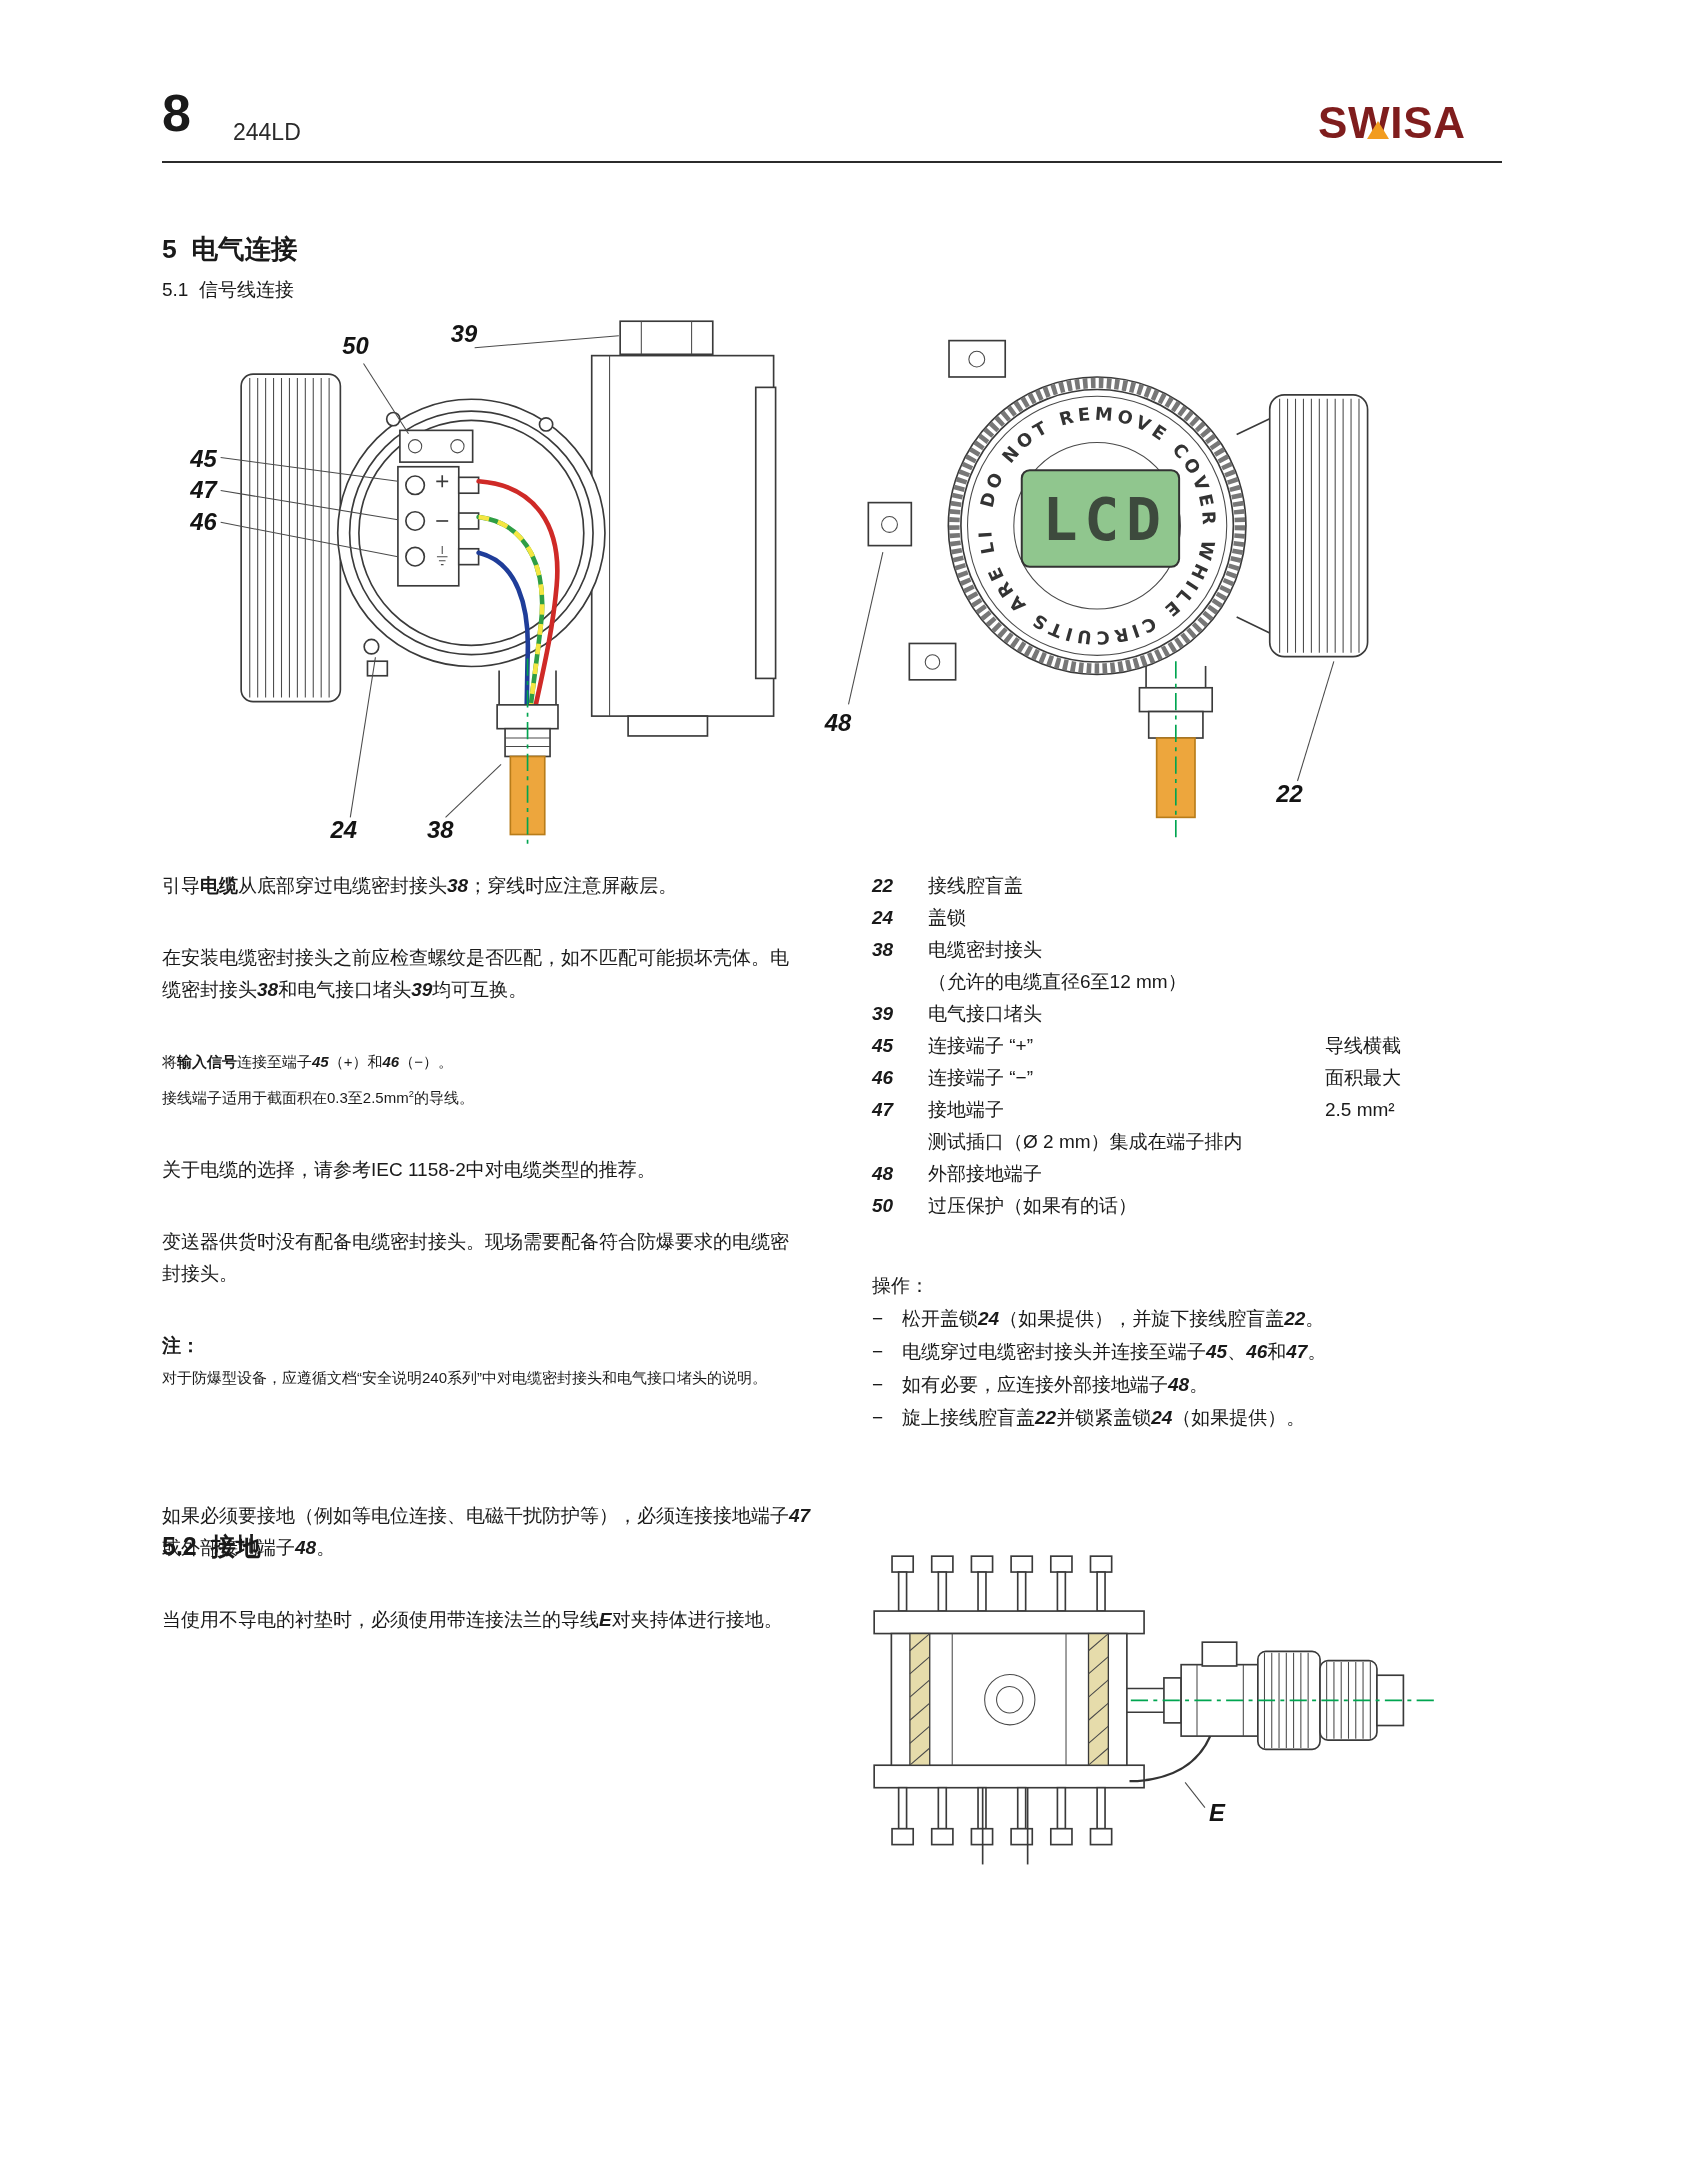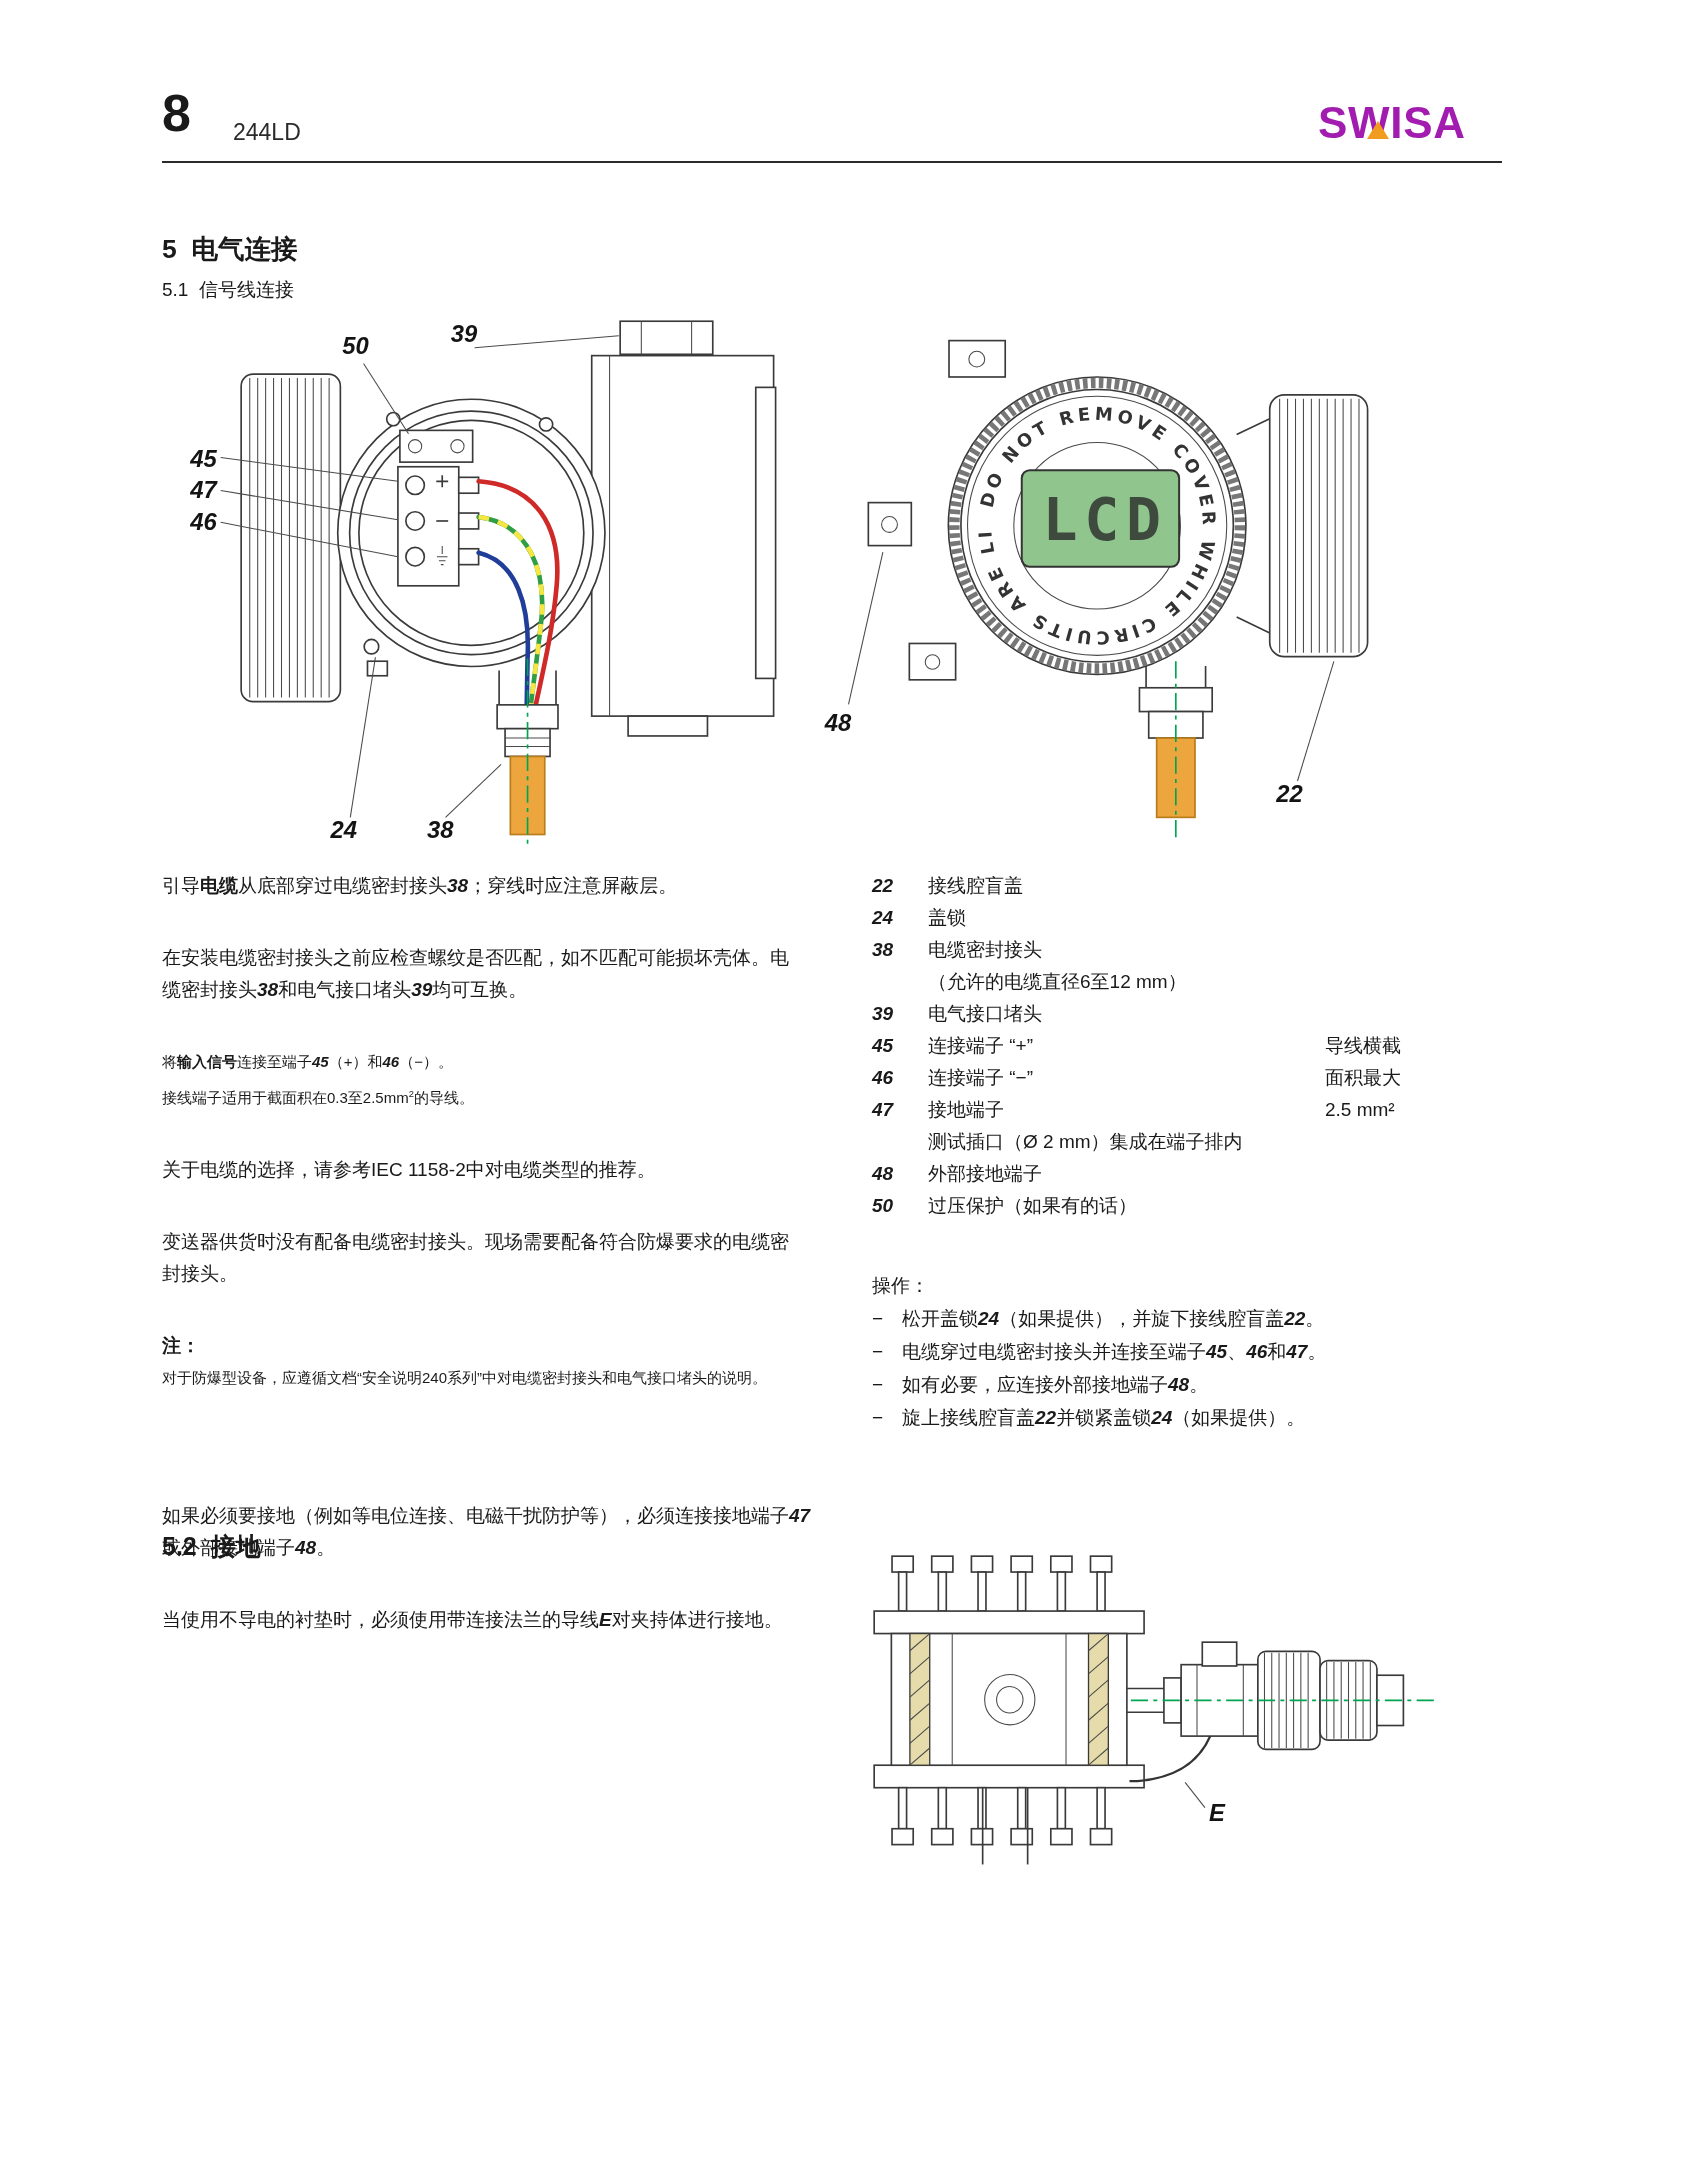--- a/index.html
+++ b/index.html
@@ -3,21 +3,21 @@
 <meta charset="utf-8">
 <style>
   html,body{margin:0;padding:0;background:#e9e9e9;}
   #page{position:relative;width:1687px;height:2183px;background:#ffffff;margin:0 auto;
         font-family:"Liberation Sans",sans-serif;color:#1a1a1a;overflow:hidden;}
 
   
   .page-num{position:absolute;left:162px;top:87px;font-size:52px;font-weight:bold;line-height:1;}
   .model{position:absolute;left:233px;top:119px;font-size:23px;color:#2a2a2a;}
   .logo{position:absolute;left:1318px;top:101px;width:185px;font-size:44px;font-weight:800;
-        color:#a21caf;letter-spacing:0.7px;line-height:1;}
+        color:#7f1d1d;letter-spacing:0.7px;line-height:1;}
   .logo-accent{position:absolute;left:49px;top:20px;width:0;height:0;
         border-left:11.2px solid transparent;border-right:11.2px solid transparent;
         border-bottom:18.5px solid #f29c1f;}
   .rule{position:absolute;left:162px;top:161px;width:1340px;height:2px;background:#2b2b2b;}
 
   
   .h-main{position:absolute;left:162px;top:196px;font-size:26.5px;font-weight:bold;white-space:pre;margin-top:35px;}
   .h-sub51{position:absolute;left:162px;top:277px;font-size:19px;font-weight:normal;white-space:pre;}
   .h-sub52{position:absolute;left:162px;top:1530px;font-size:25px;font-weight:bold;white-space:pre;}
 

